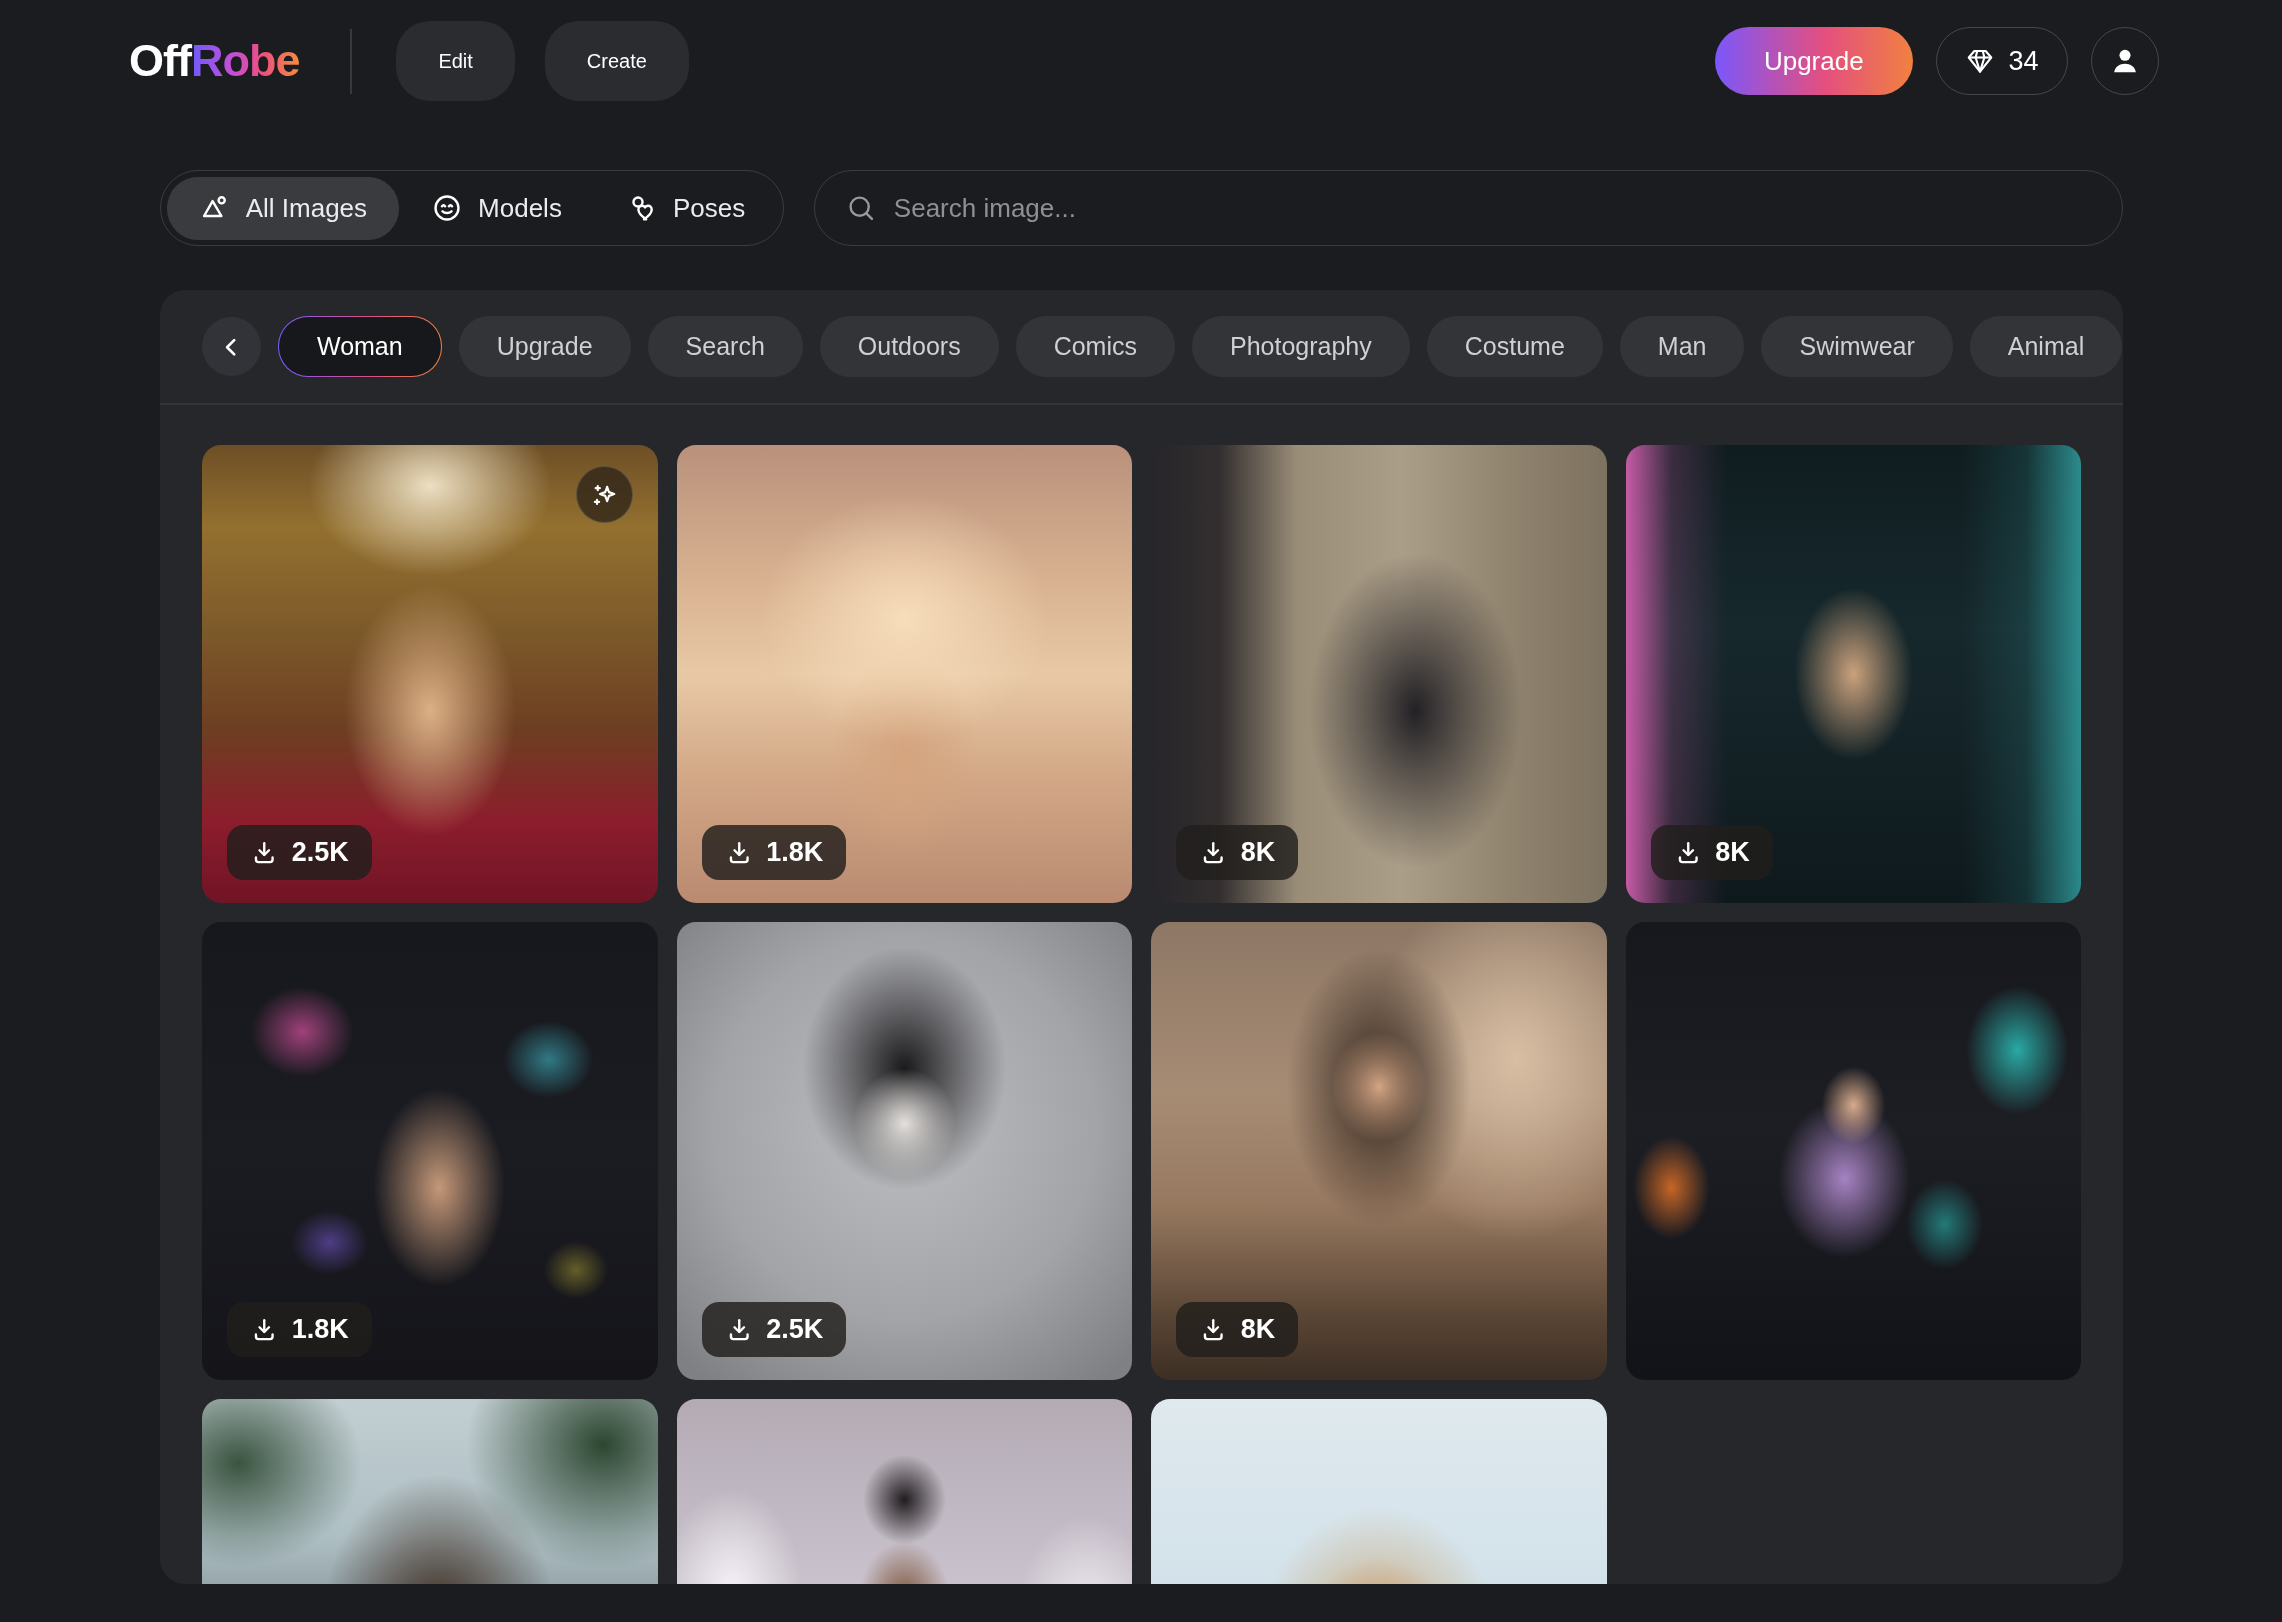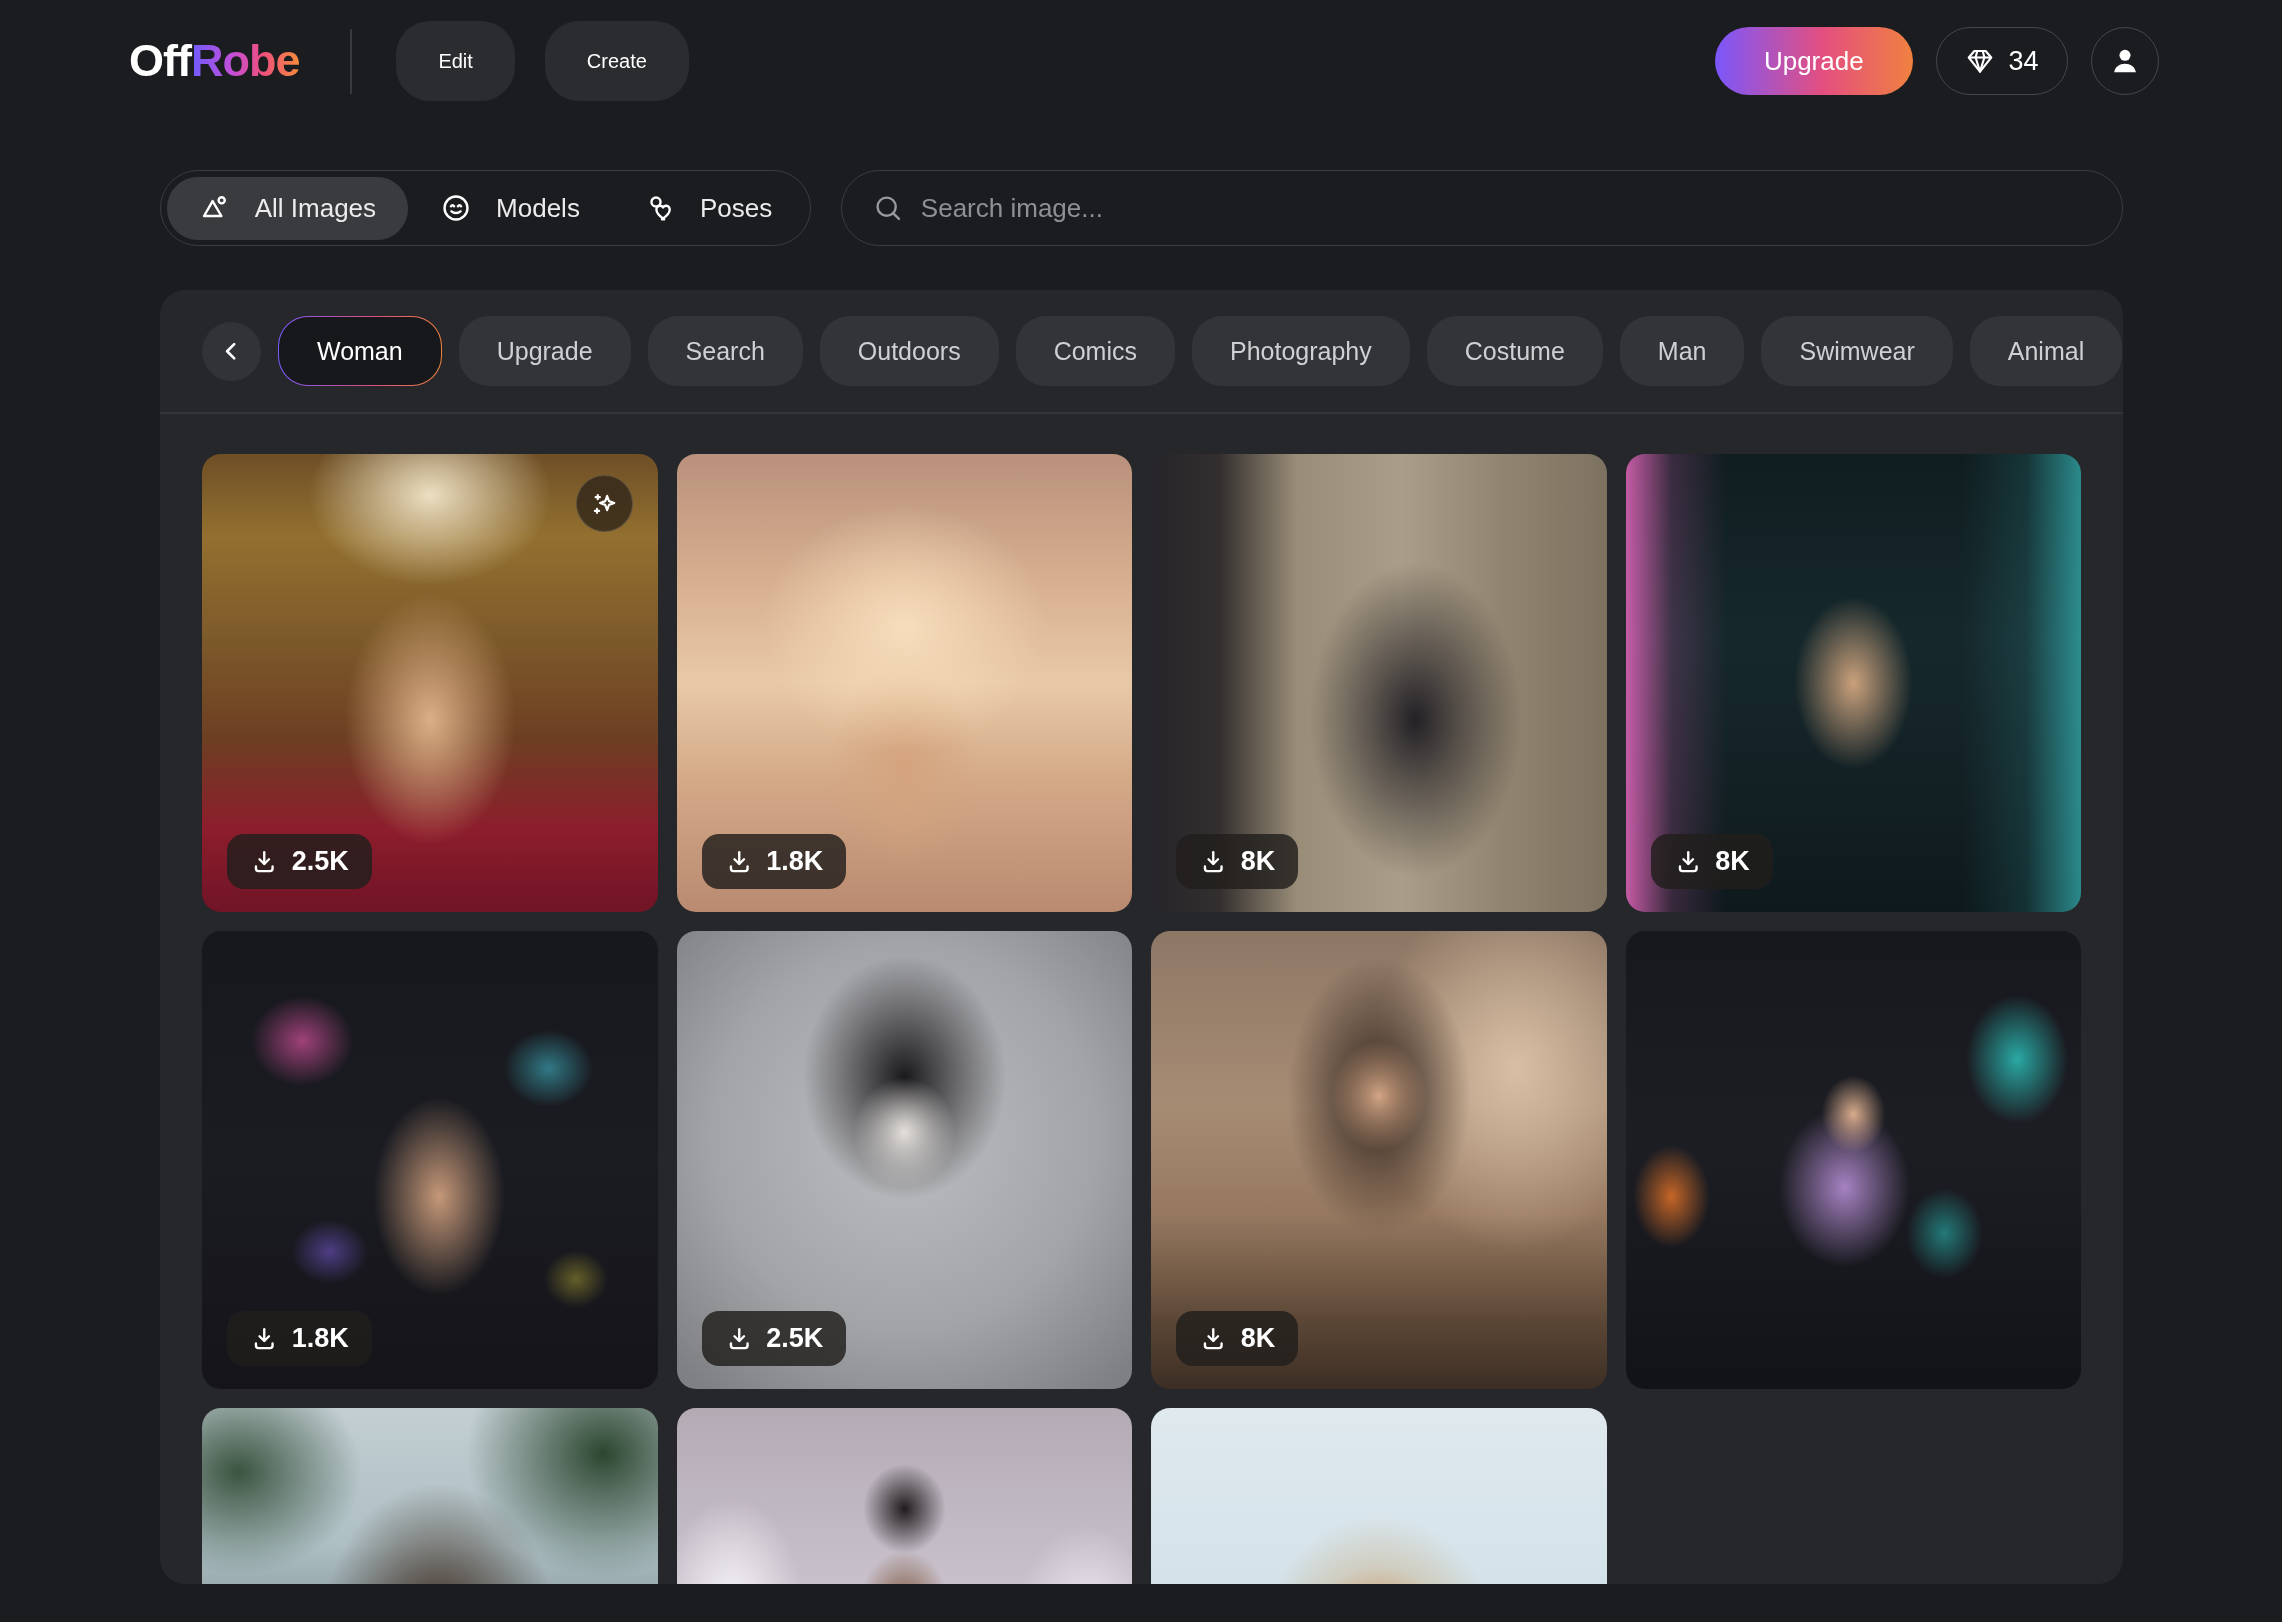--- a/index.html
+++ b/index.html
@@ -40,21 +40,21 @@
   }
 
   
   .toolbar { display:flex; align-items:stretch; margin:48px 160px 0; }
   .tabs {
     display:inline-flex; align-items:center; border:1.9px solid #3b3c41;
     border-radius:42px; padding:5.7px; flex-shrink:0;
   }
   .tab {
     height:63px; padding:0 32px; border-radius:31px; display:flex; align-items:center;
-    gap:24px; color:#ececee; font-size:26px; cursor:pointer; white-space:nowrap;
+    gap:15px; color:#ececee; font-size:26px; cursor:pointer; white-space:nowrap;
   }
   .tab.active { background:#3a3b3f; }
   .search {
     flex:1; margin-left:30px; border:1.9px solid #3b3c41; border-radius:42px;
     display:flex; align-items:center; padding:0 30px; gap:17px;
   }
   .search input {
     flex:1; background:transparent; border:none; outline:none;
     color:#e8e8ea; font-size:26px; font-family:inherit;
   }
@@ -64,21 +64,21 @@
   .panel {
     margin:44px 160px 0; height:1294px; background:#26272a;
     border-radius:25px; overflow:hidden;
   }
   .chips-row { display:flex; align-items:center; gap:17px; padding:26px 42px; }
   .chip-arrow {
     width:59px; height:59px; border-radius:50%; background:#323338; border:none;
     display:flex; align-items:center; justify-content:center; cursor:pointer; flex-shrink:0;
   }
   .chip {
-    height:70px; padding:0 38px; border-radius:30px; background:#333438;
+    height:61px; padding:0 38px; border-radius:30px; background:#333438;
     color:#cfd0d3; font-size:25px; display:flex; align-items:center;
     white-space:nowrap; flex-shrink:0; cursor:pointer;
   }
   .chip.active {
     color:#fff; border:1.9px solid transparent;
     background:linear-gradient(#17181b,#17181b) padding-box,
                linear-gradient(90deg,#7b5cff 0%,#d84f86 55%,#f0823f 100%) border-box;
   }
   .chip.clipped { flex:1; min-width:34px; padding:0; }
   .chips-divider { height:1.9px; background:#333539; }

